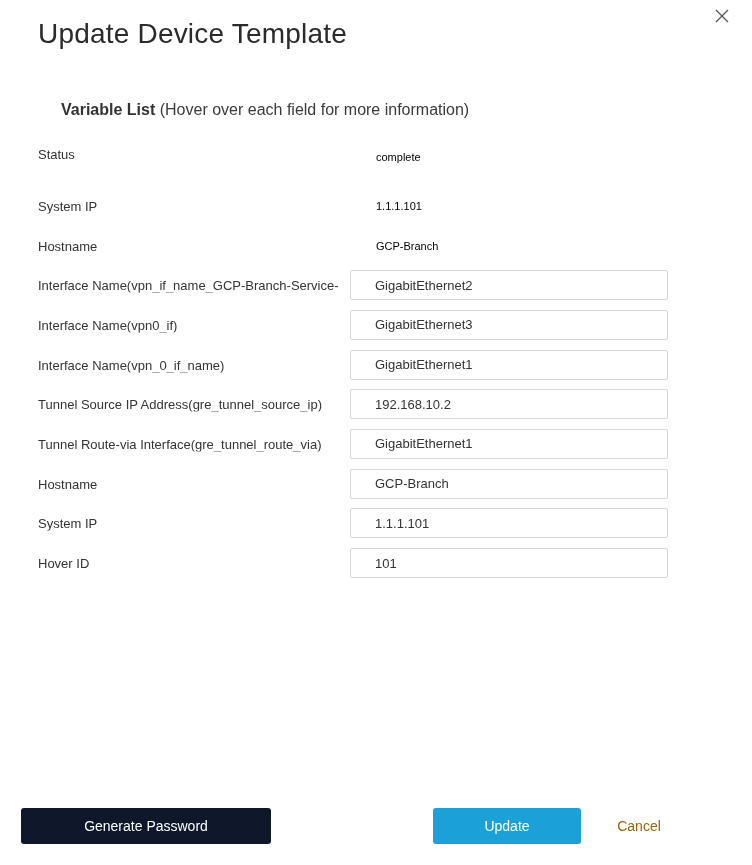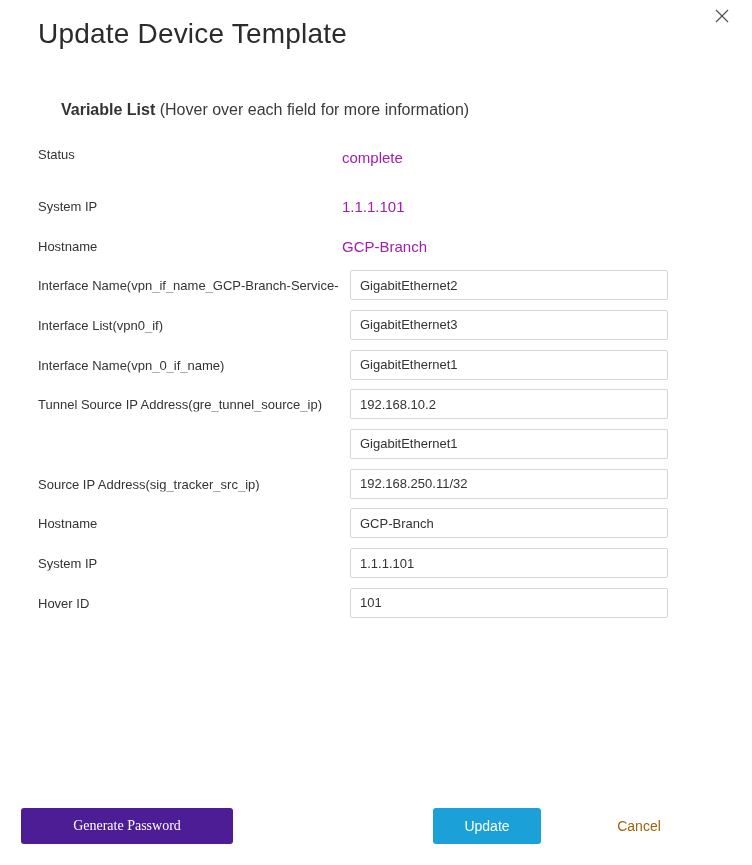--- a/index.html
+++ b/index.html
@@ -76,40 +76,40 @@
     transform: translateY(-50%);
     font-size: 13px;
     color: #333;
     white-space: nowrap;
     max-width: 312px;
     overflow: hidden;
   }
   .row.gap-after .row-label { top: 19px; transform: none; }
   .row-static {
     position: absolute;
-    left: 342px;
+    left: 376px;
     top: 50%;
     transform: translateY(-50%);
-    font-size: 15px;
-    color: #a21caf;
+    font-size: 11px;
+    color: #000000;
   }
   .row-input {
     position: absolute;
     left: 350px;
     top: 50%;
     transform: translateY(-50%);
     width: 318px;
     height: 30px;
     border: 1px solid #d6d6d6;
     border-radius: 2px;
     background: #fff;
     font-family: "Liberation Sans", sans-serif;
     font-size: 13px;
     color: #333;
-    padding: 0 9px;
+    padding: 0 24px;
     outline: none;
   }
 
   #footer {
     position: absolute;
     left: 0;
     bottom: 21px;
     width: 752px;
     height: 36px;
   }
@@ -118,30 +118,29 @@
     font-size: 14px;
     border-radius: 3px;
     cursor: pointer;
     border: none;
     height: 36px;
   }
   #generate-password-btn {
     position: absolute;
     left: 21px;
     top: 0;
-    width: 212px;
-    background: #4c1d95;
+    width: 250px;
+    background: #0f172a;
     color: #ffffff;
-    font-family: Liberation Serif, serif;
   }
   #update-btn {
     position: absolute;
     left: 433px;
     top: 0;
-    width: 108px;
+    width: 148px;
     background: #1ba0d7;
     color: #ffffff;
   }
   #cancel-btn {
     position: absolute;
     left: 594px;
     top: 0;
     width: 90px;
     background: transparent;
     color: #a16207;
@@ -177,37 +176,34 @@
       </div>
       <div class="row">
         <div class="row-label">Hostname</div>
         <div class="row-static">GCP-Branch</div>
       </div>
       <div class="row">
         <div class="row-label">Interface Name(vpn_if_name_GCP-Branch-Service-</div>
         <input class="row-input" type="text" value="GigabitEthernet2" style="">
       </div>
       <div class="row">
-        <div class="row-label">Interface List(vpn0_if)</div>
+        <div class="row-label">Interface Name(vpn0_if)</div>
         <input class="row-input" type="text" value="GigabitEthernet3" style="">
       </div>
       <div class="row">
         <div class="row-label">Interface Name(vpn_0_if_name)</div>
         <input class="row-input" type="text" value="GigabitEthernet1" style="">
       </div>
       <div class="row">
         <div class="row-label">Tunnel Source IP Address(gre_tunnel_source_ip)</div>
         <input class="row-input" type="text" value="192.168.10.2" style="">
       </div>
       <div class="row">
+        <div class="row-label">Tunnel Route-via Interface(gre_tunnel_route_via)</div>
         <input class="row-input" type="text" value="GigabitEthernet1" style="">
-      </div>
-      <div class="row">
-        <div class="row-label">Source IP Address(sig_tracker_src_ip)</div>
-        <input class="row-input" type="text" value="192.168.250.11/32" style="">
       </div>
       <div class="row">
         <div class="row-label">Hostname</div>
         <input class="row-input" type="text" value="GCP-Branch" style="">
       </div>
       <div class="row">
         <div class="row-label">System IP</div>
         <input class="row-input" type="text" value="1.1.1.101" style="">
       </div>
       <div class="row">

